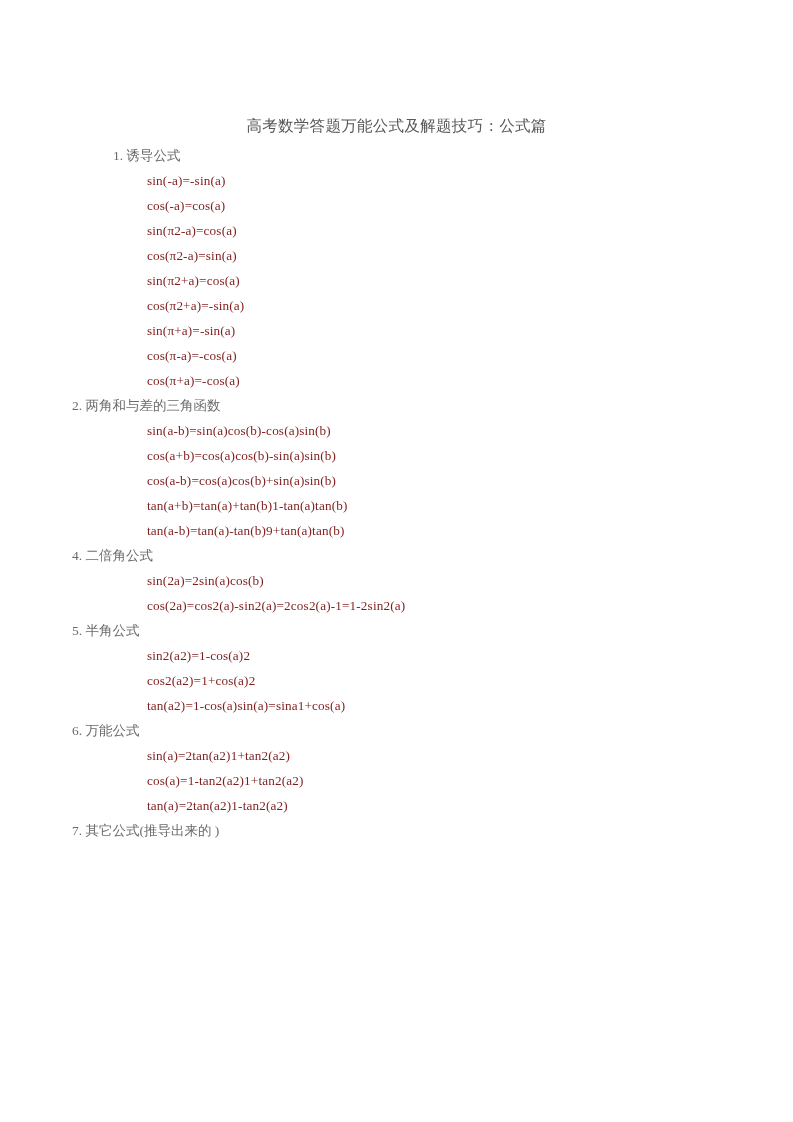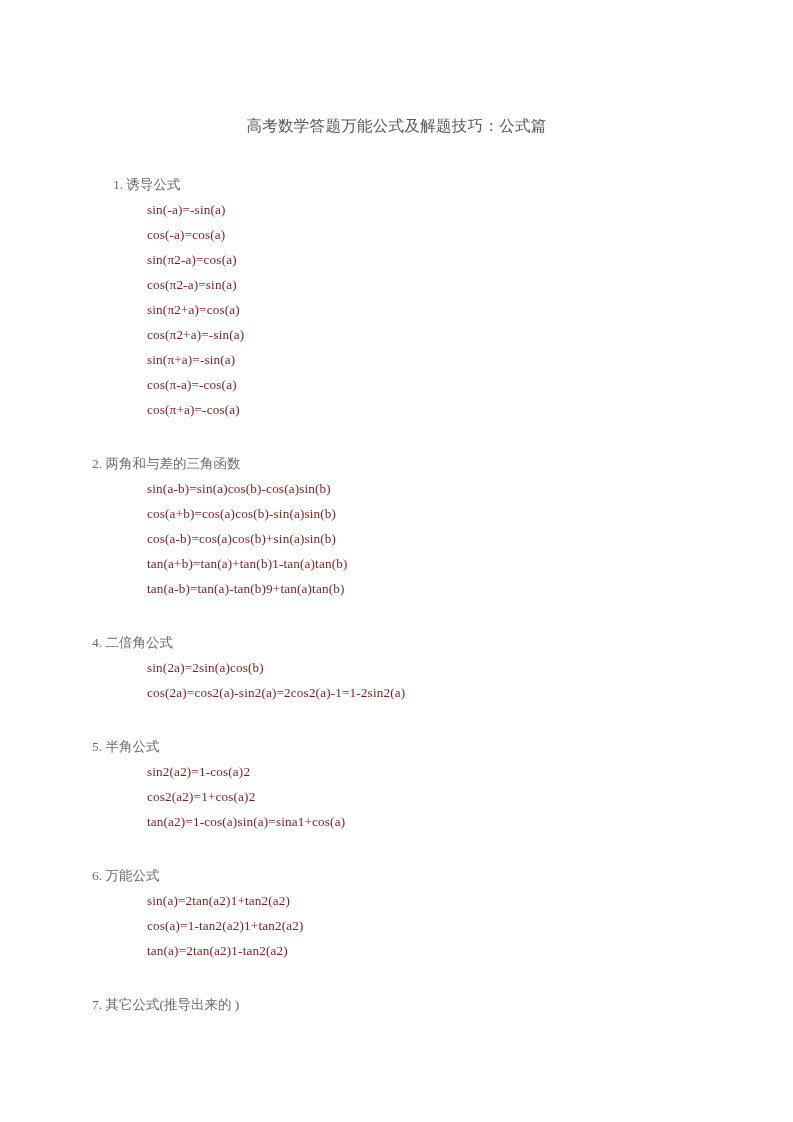--- a/index.html
+++ b/index.html
@@ -42,27 +42,26 @@
     top: 143px;
     width: 793px;
   }
   .sec-title {
     font-size: 13.5px;
     color: #6b6b6b;
     line-height: 25px;
     height: 25px;
     white-space: nowrap;
     font-family: "Liberation Serif", "DejaVu Serif", serif;
-    margin-top: 29px;
   }
   .sec-title.first {
     padding-left: 113px;
   }
   .sec-title.rest {
-    padding-left: 92px;
+    padding-left: 72px;
   }
   .formula {
     padding-left: 147px;
     font-size: 13.2px;
     color: #7f1d1d;
     line-height: 25px;
     height: 25px;
     white-space: nowrap;
     letter-spacing: 0.15px;
     font-family: "Liberation Serif", "DejaVu Serif", serif;

